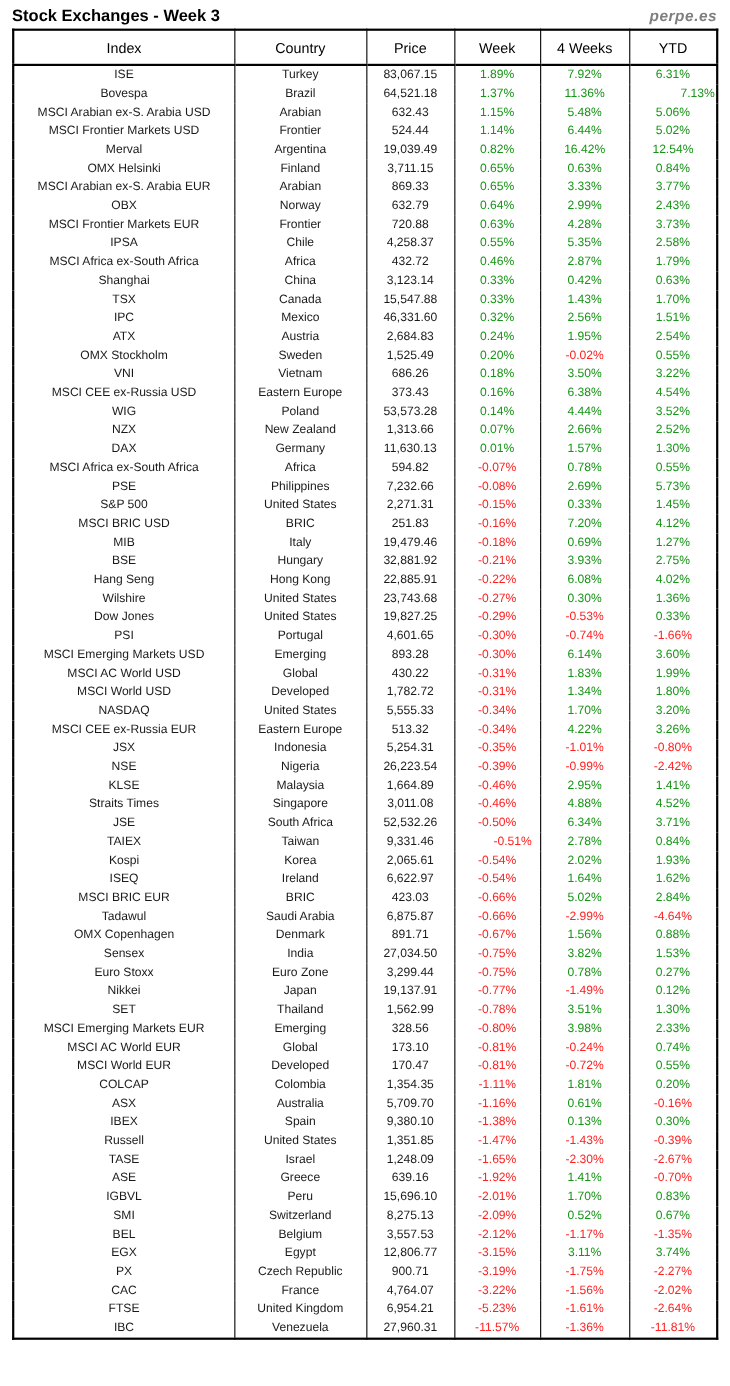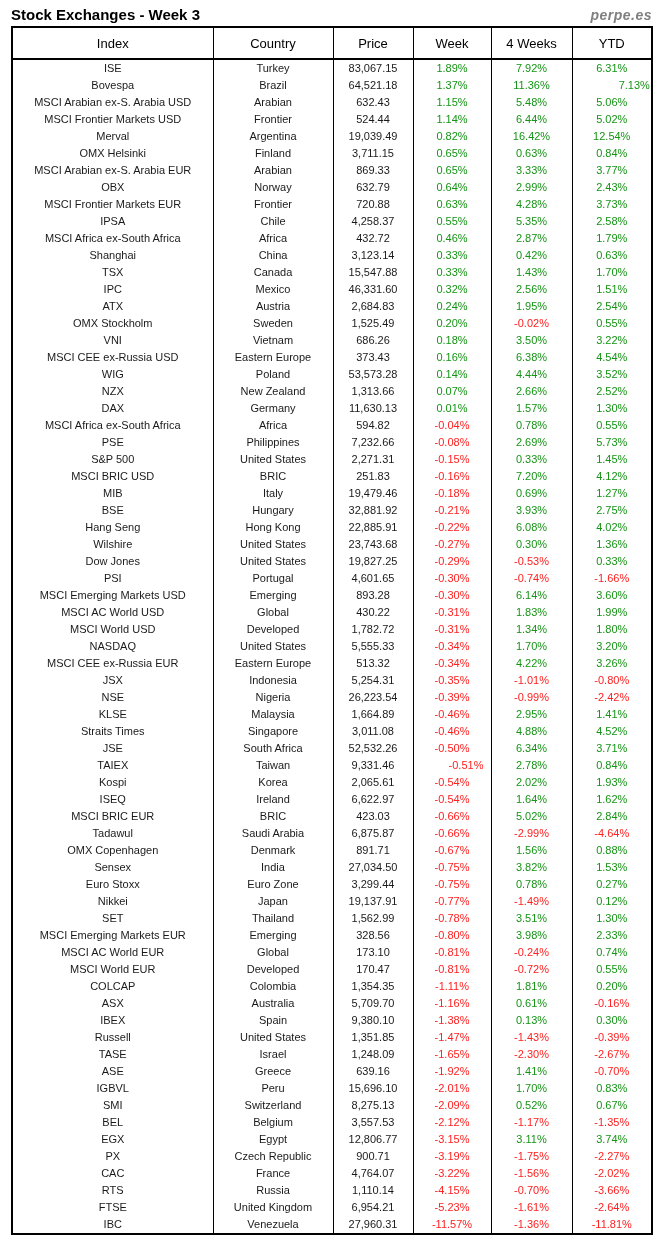--- a/index.html
+++ b/index.html
@@ -260,21 +260,21 @@
         <td class="txt">Germany</td>
         <td class="txt">11,630.13</td>
         <td style="color: rgb(22, 148, 22);">0.01%</td>
         <td style="color: rgb(22, 148, 22);">1.57%</td>
         <td style="color: rgb(22, 148, 22);">1.30%</td>
       </tr>
       <tr>
         <td class="txt">MSCI Africa ex-South Africa</td>
         <td class="txt">Africa</td>
         <td class="txt">594.82</td>
-        <td style="color: rgb(255, 32, 32);">-0.04%</td>
+        <td style="color: rgb(255, 32, 32);">-0.07%</td>
         <td style="color: rgb(22, 148, 22);">0.78%</td>
         <td style="color: rgb(22, 148, 22);">0.55%</td>
       </tr>
       <tr>
         <td class="txt">PSE</td>
         <td class="txt">Philippines</td>
         <td class="txt">7,232.66</td>
         <td style="color: rgb(255, 32, 32);">-0.08%</td>
         <td style="color: rgb(22, 148, 22);">2.69%</td>
         <td style="color: rgb(22, 148, 22);">5.73%</td>
@@ -617,28 +617,20 @@
       </tr>
       <tr>
         <td class="txt">CAC</td>
         <td class="txt">France</td>
         <td class="txt">4,764.07</td>
         <td style="color: rgb(255, 32, 32);">-3.22%</td>
         <td style="color: rgb(255, 32, 32);">-1.56%</td>
         <td style="color: rgb(255, 32, 32);">-2.02%</td>
       </tr>
       <tr>
-        <td class="txt">RTS</td>
-        <td class="txt">Russia</td>
-        <td class="txt">1,110.14</td>
-        <td style="color: rgb(255, 32, 32);">-4.15%</td>
-        <td style="color: rgb(255, 32, 32);">-0.70%</td>
-        <td style="color: rgb(255, 32, 32);">-3.66%</td>
-      </tr>
-      <tr>
         <td class="txt">FTSE</td>
         <td class="txt">United Kingdom</td>
         <td class="txt">6,954.21</td>
         <td style="color: rgb(255, 32, 32);">-5.23%</td>
         <td style="color: rgb(255, 32, 32);">-1.61%</td>
         <td style="color: rgb(255, 32, 32);">-2.64%</td>
       </tr>
       <tr>
         <td class="txt">IBC</td>
         <td class="txt">Venezuela</td>

